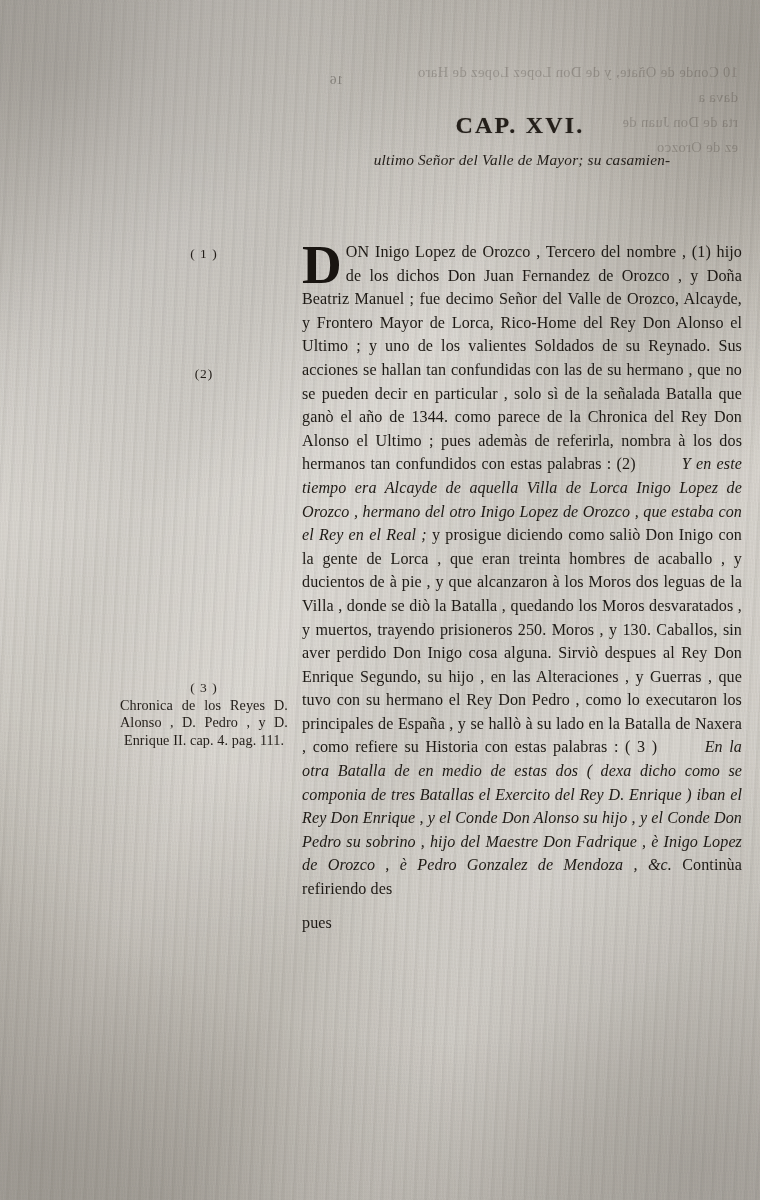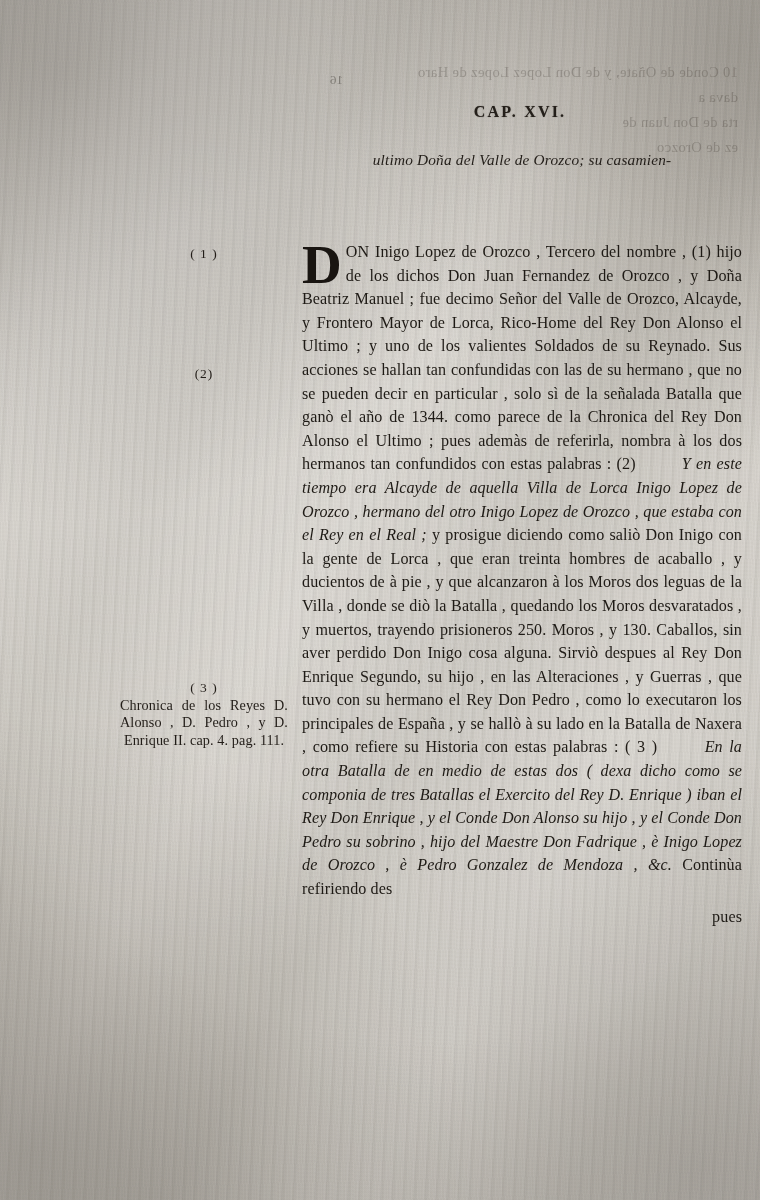--- a/index.html
+++ b/index.html
@@ -80,24 +80,24 @@
     left: 330px;
     top: 72px;
     font-size: 13px;
     color: rgba(55,50,44,0.45);
     transform: scaleX(-1);
   }
 
   .chapter-head {
     position: absolute;
     left: 300px;
-    top: 103px;
+    top: 112px;
     width: 440px;
     text-align: center;
-    font-size: 16px;
+    font-size: 24px;
     letter-spacing: 2.2px;
     color: #241f1a;
     font-weight: 600;
     text-shadow: 0 0 1px rgba(30,25,20,0.5);
   }
 
   .chapter-title {
     position: absolute;
     left: 298px;
     top: 148px;
@@ -155,22 +155,21 @@
     font-size: 55px;
     line-height: 45px;
     padding: 2px 4px 0 0;
     font-weight: 700;
     color: #191511;
   }
   .body-col p { margin: 0; }
   .it { font-style: italic; margin-left: 41px; }
   .tail {
     display: block;
-    text-align: right;
-    margin-top: 4px;
+    margin-top: 10px;
   }
 
   
   .grain {
     position: absolute;
     inset: 0;
     z-index: 5;
     pointer-events: none;
     background-image:
       repeating-linear-gradient(87deg, rgba(255,255,255,0.05) 0 1px, rgba(0,0,0,0.018) 1px 3px),
@@ -191,21 +190,21 @@
     <div>ez de Orozco</div>
   </div>
 
   <div class="content">
 
     <div class="folio">16</div>
 
     <div class="chapter-head">CAP. XVI.</div>
 
     <div class="chapter-title">
-      <span class="l2">ultimo Doña del Valle de Orozco; su casamien-</span>
+      <span class="l2">ultimo Señor del Valle de Mayor; su casamien-</span>
     </div>
 
     <div class="margin-notes">
       <div class="note note-1">
         <div class="note-num">( 1 )</div>
       </div>
       <div class="note note-2">
         <div class="note-num">(2)</div>
       </div>
       <div class="note note-3">

